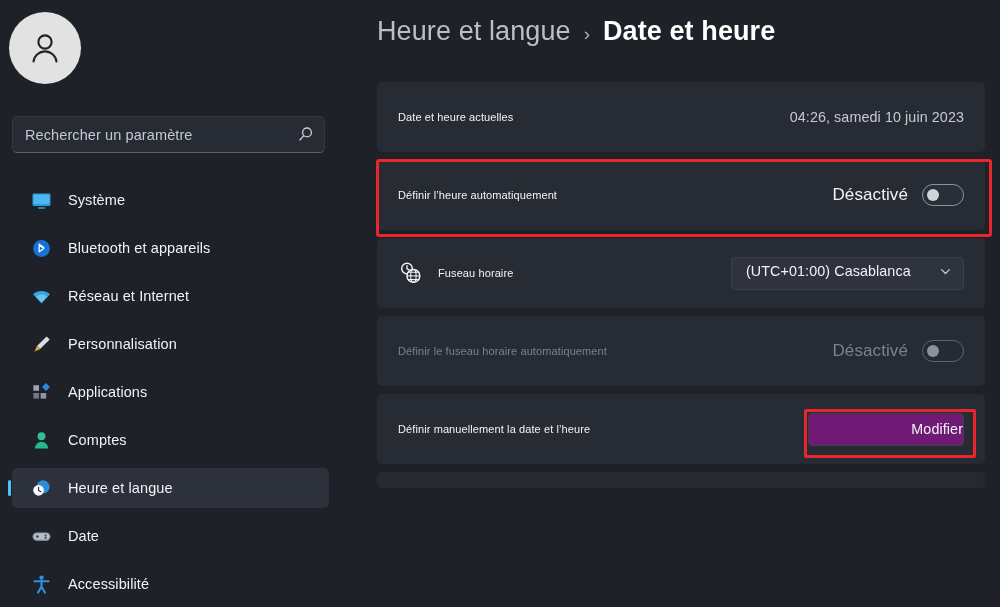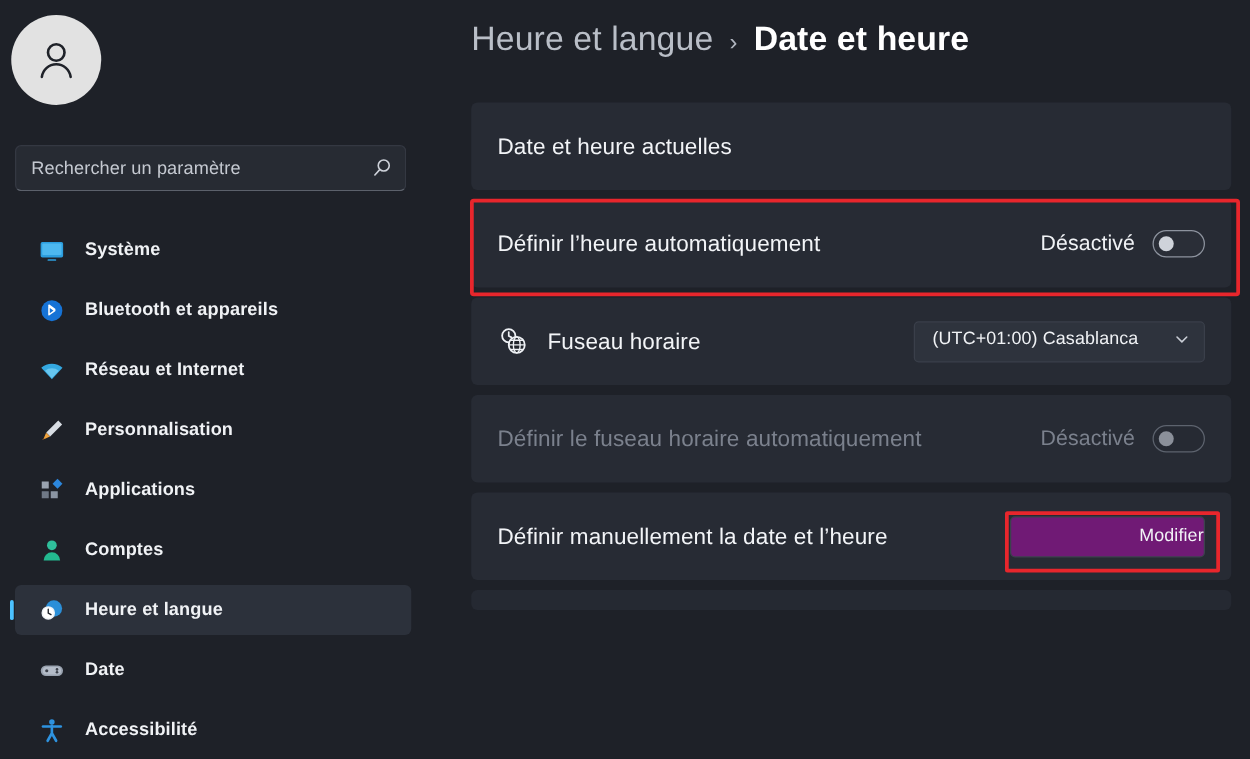--- a/index.html
+++ b/index.html
@@ -112,21 +112,20 @@
     margin-right: 16px;
     display: flex;
     align-items: center;
     justify-content: center;
   }
   .nav-label {
     font-size: 14.5px;
     color: #f0f2f5;
     letter-spacing: 0.1px;
     white-space: nowrap;
-    font-weight: bold;
   }
 
   
   .main {
     position: relative;
     flex: 1;
     height: 607px;
     padding: 0;
   }
 
@@ -190,21 +189,21 @@
   .row-icon {
     flex: 0 0 26px;
     width: 26px;
     height: 26px;
     margin-right: 14px;
     display: flex;
     align-items: center;
     justify-content: center;
   }
   .row-label {
-    font-size: 18px;
+    font-size: 11px;
     color: #f2f4f7;
     letter-spacing: 0.1px;
     white-space: nowrap;
   }
   .card.disabled .row-label { color: #7b818d; }
 
   .card-right {
     display: flex;
     align-items: center;
     gap: 14px;
@@ -452,20 +451,23 @@
       <span class="bc-link">Heure et langue</span>
       <span class="bc-sep">›</span>
       <span class="bc-current">Date et heure</span>
     </div>
 
     <div class="cards">
 
       <div class="card">
         <div class="card-left">
           <span class="row-label">Date et heure actuelles</span>
+        </div>
+        <div class="card-right">
+          <span class="value-text">04:26, samedi 10 juin 2023</span>
         </div>
       </div>
 
       <div class="card annotated">
         <div class="card-left">
           <span class="row-label">Définir l’heure automatiquement</span>
         </div>
         <div class="card-right">
           <span class="state-text">Désactivé</span>
           <span class="toggle off">

